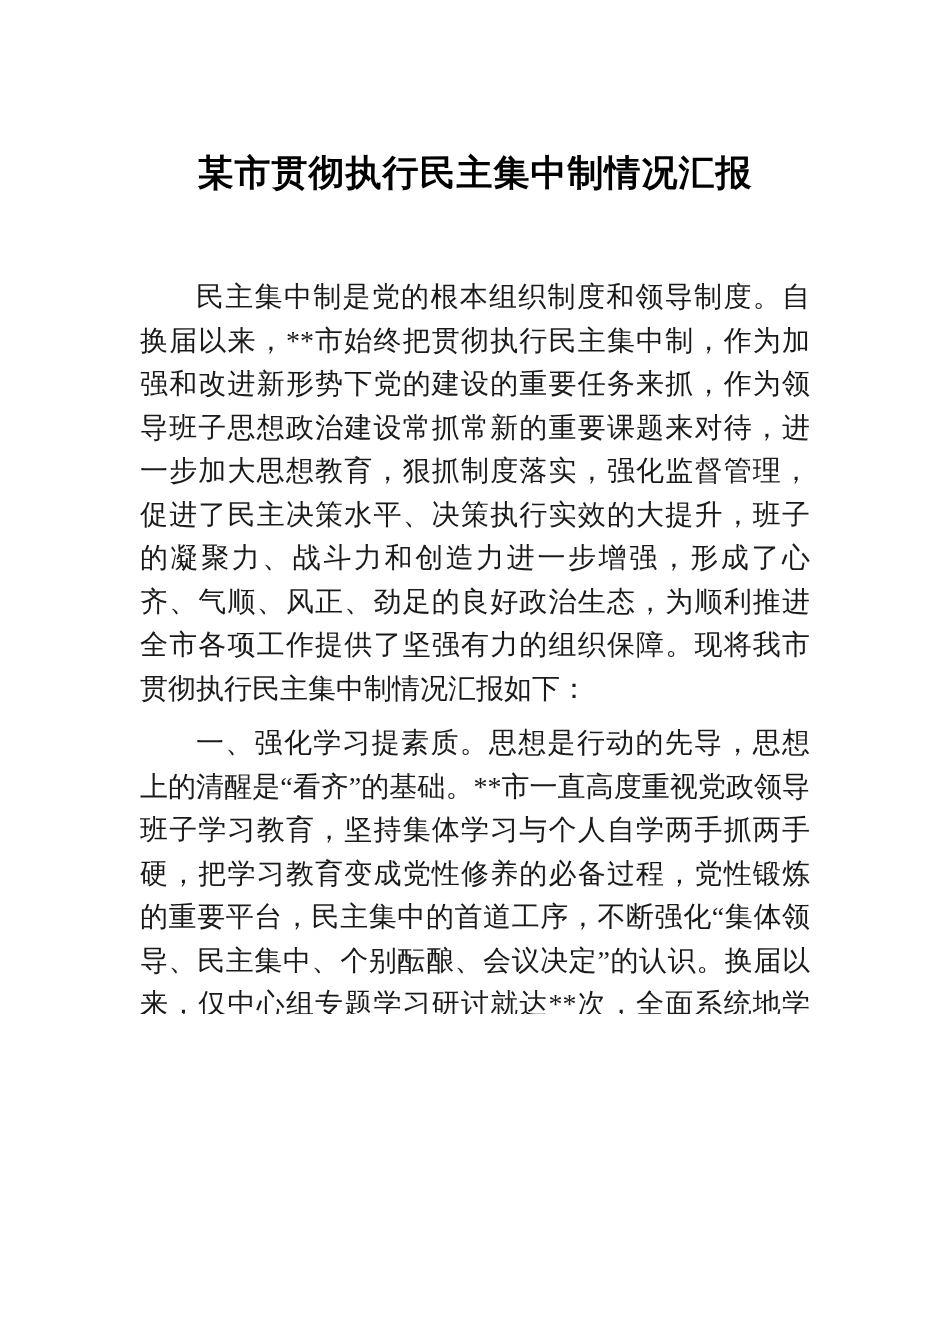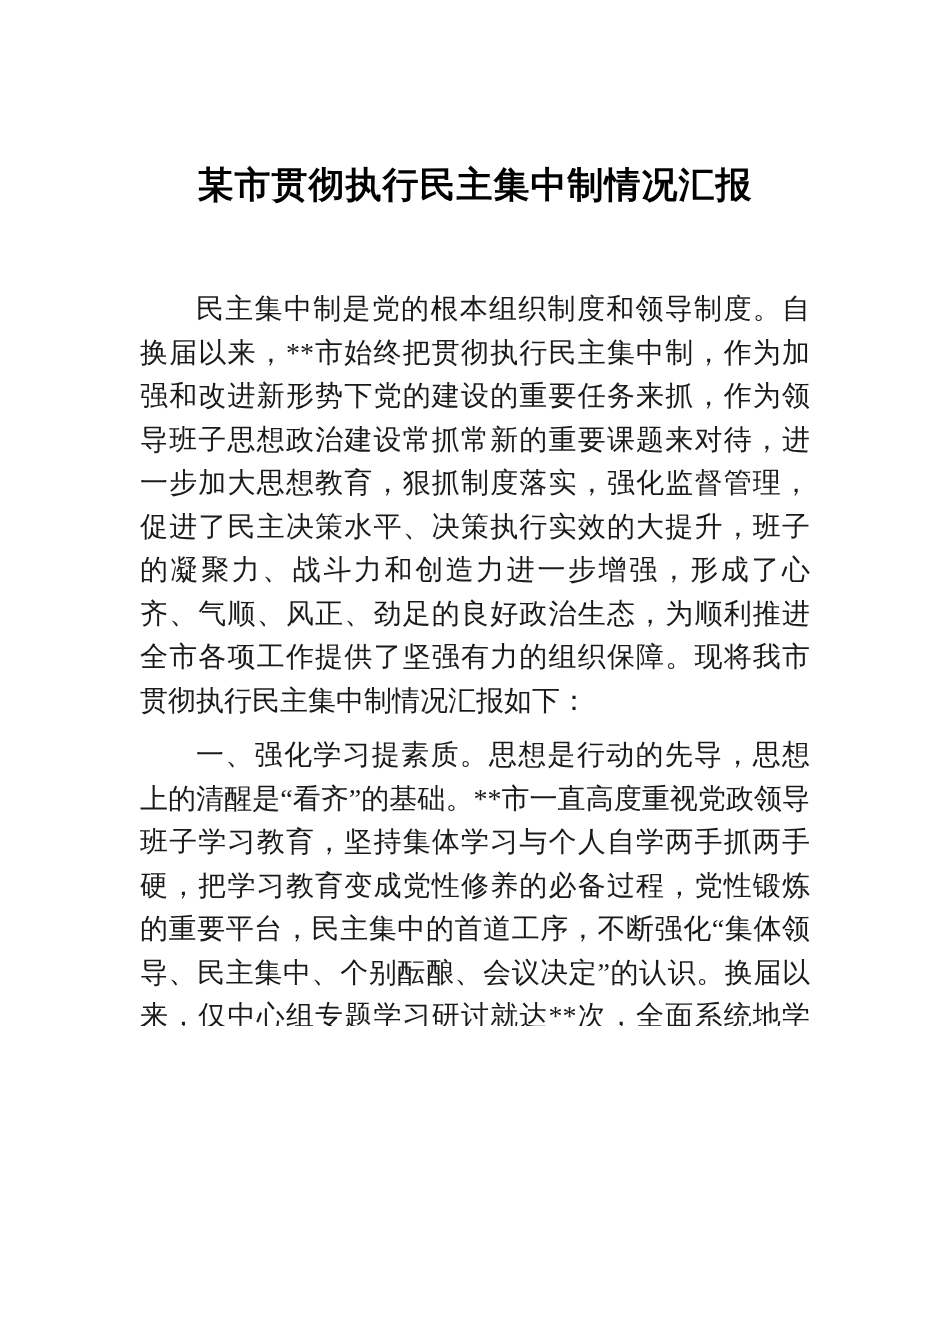--- a/index.html
+++ b/index.html
@@ -4,21 +4,21 @@
 <style>
   html, body {
     margin: 0;
     padding: 0;
     background: #ffffff;
   }
   .page {
     position: relative;
     width: 950px;
     height: 1008px;
-    margin: 18px auto;
+    margin: 6px auto;
     background: #ffffff;
     box-sizing: border-box;
     padding: 146px 140px 0 140px;
     overflow: hidden;
   }
   .doc-title {
     margin: 0 0 82px 0;
     font-family: "Liberation Sans", "DejaVu Sans", sans-serif;
     font-weight: 700;
     font-size: 36px;

